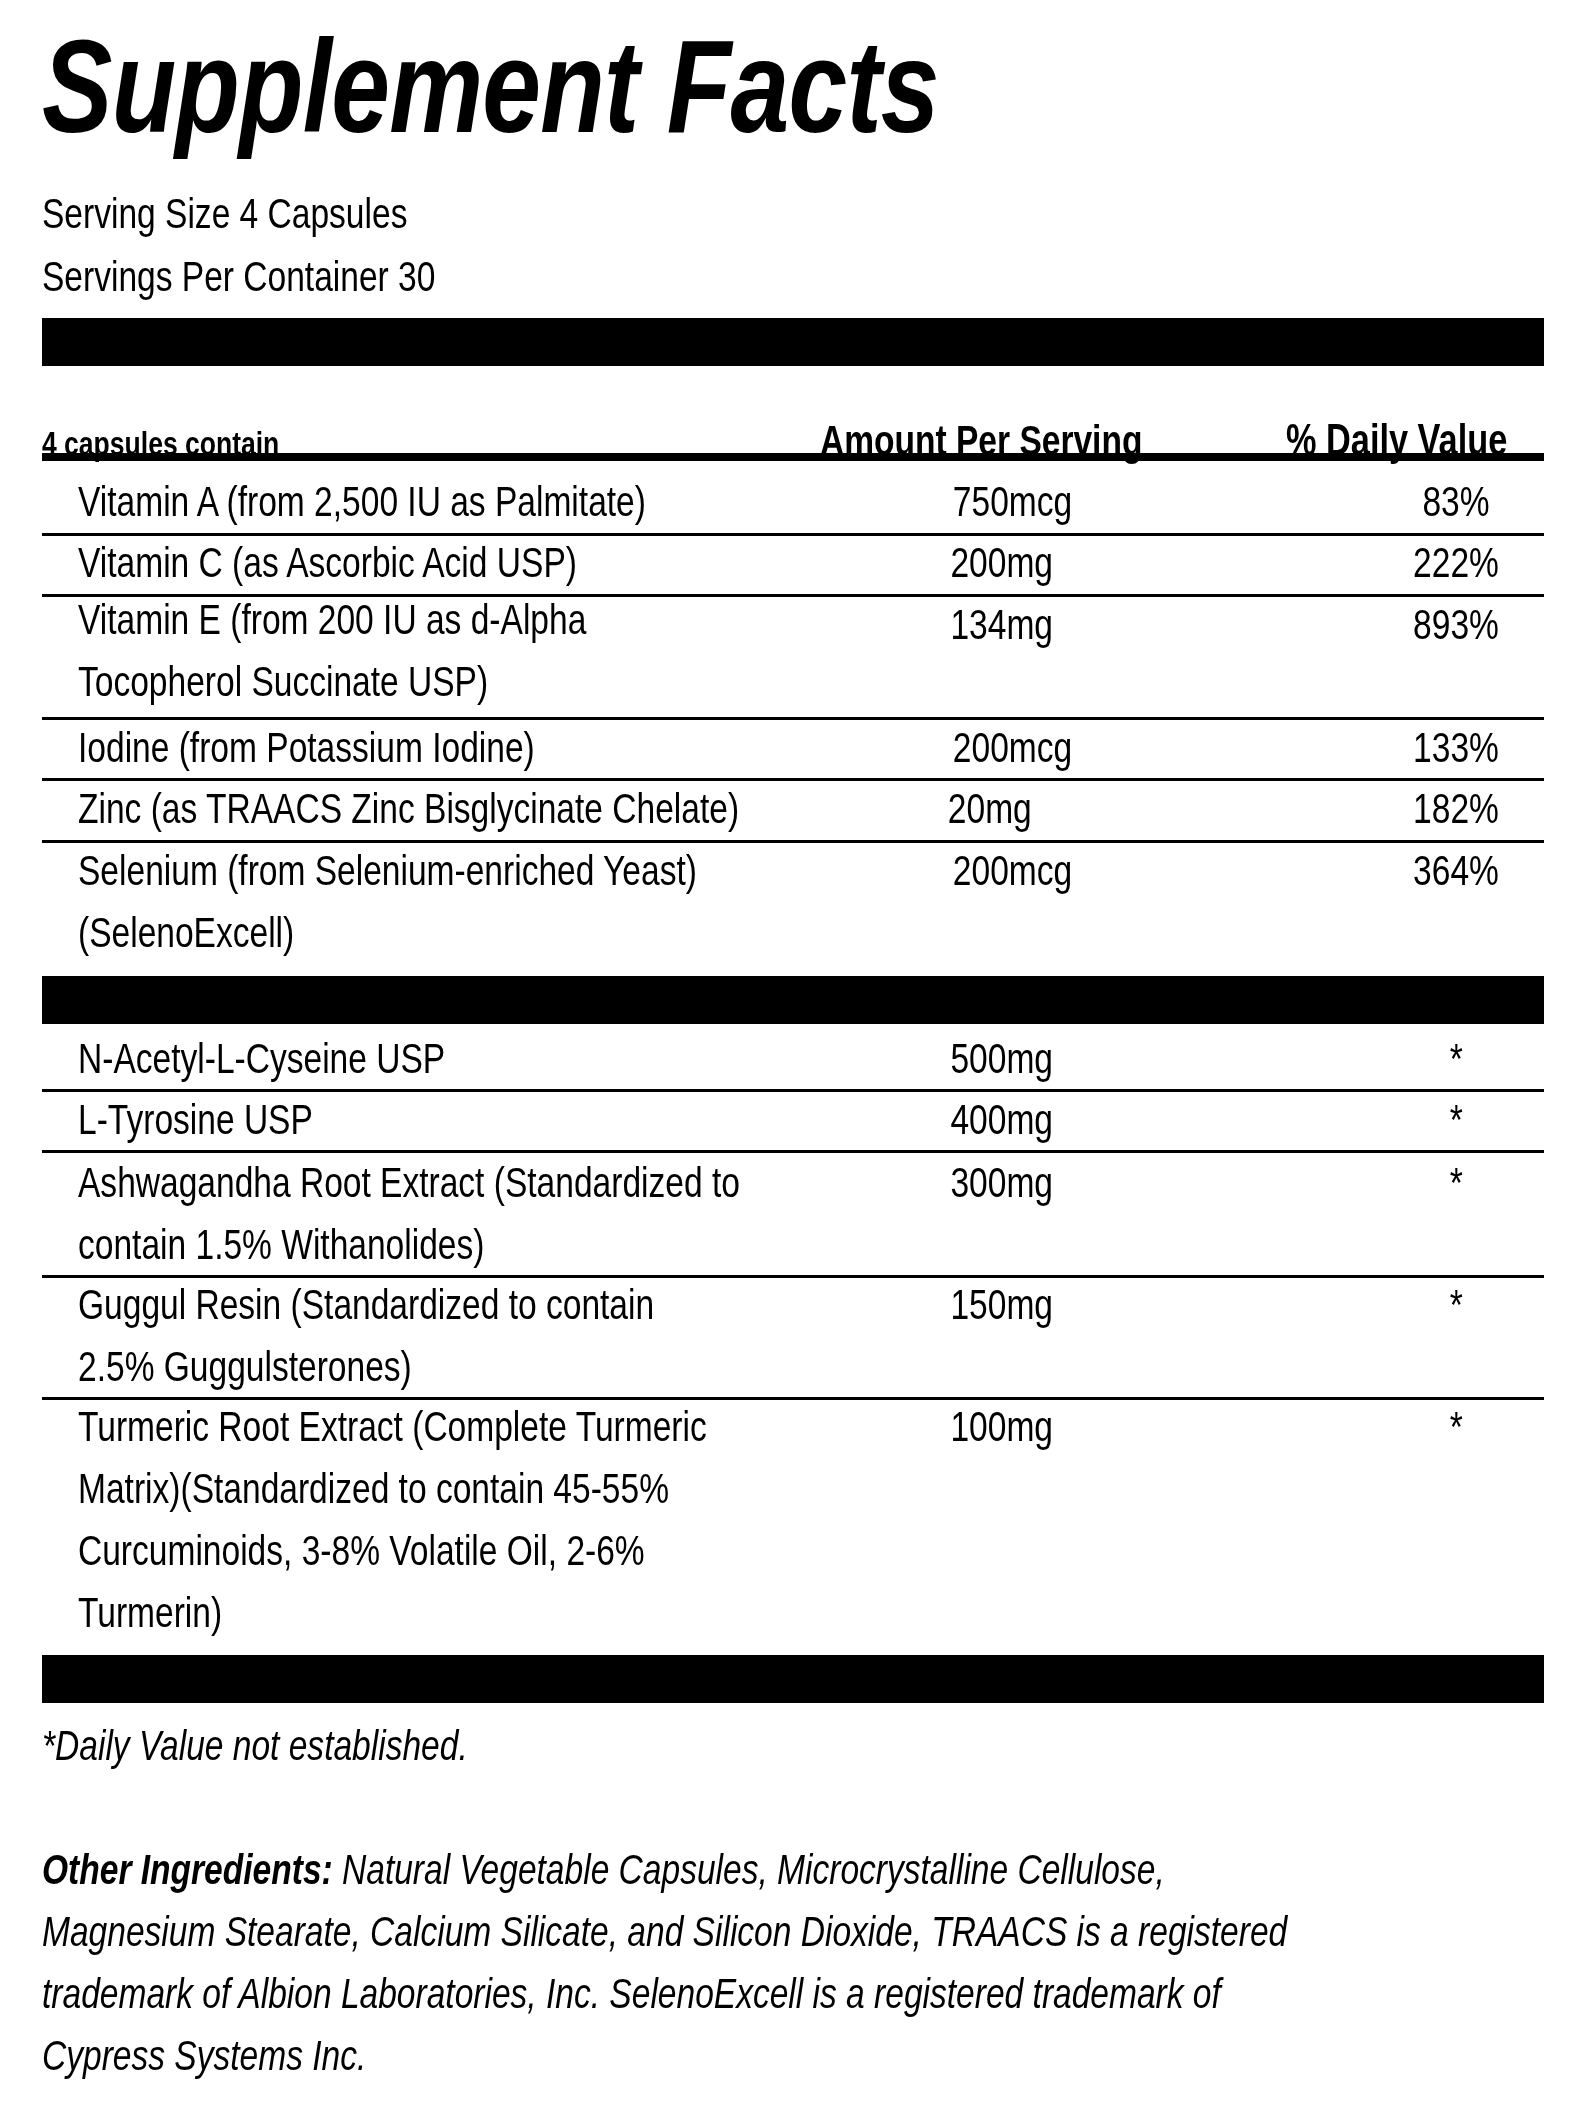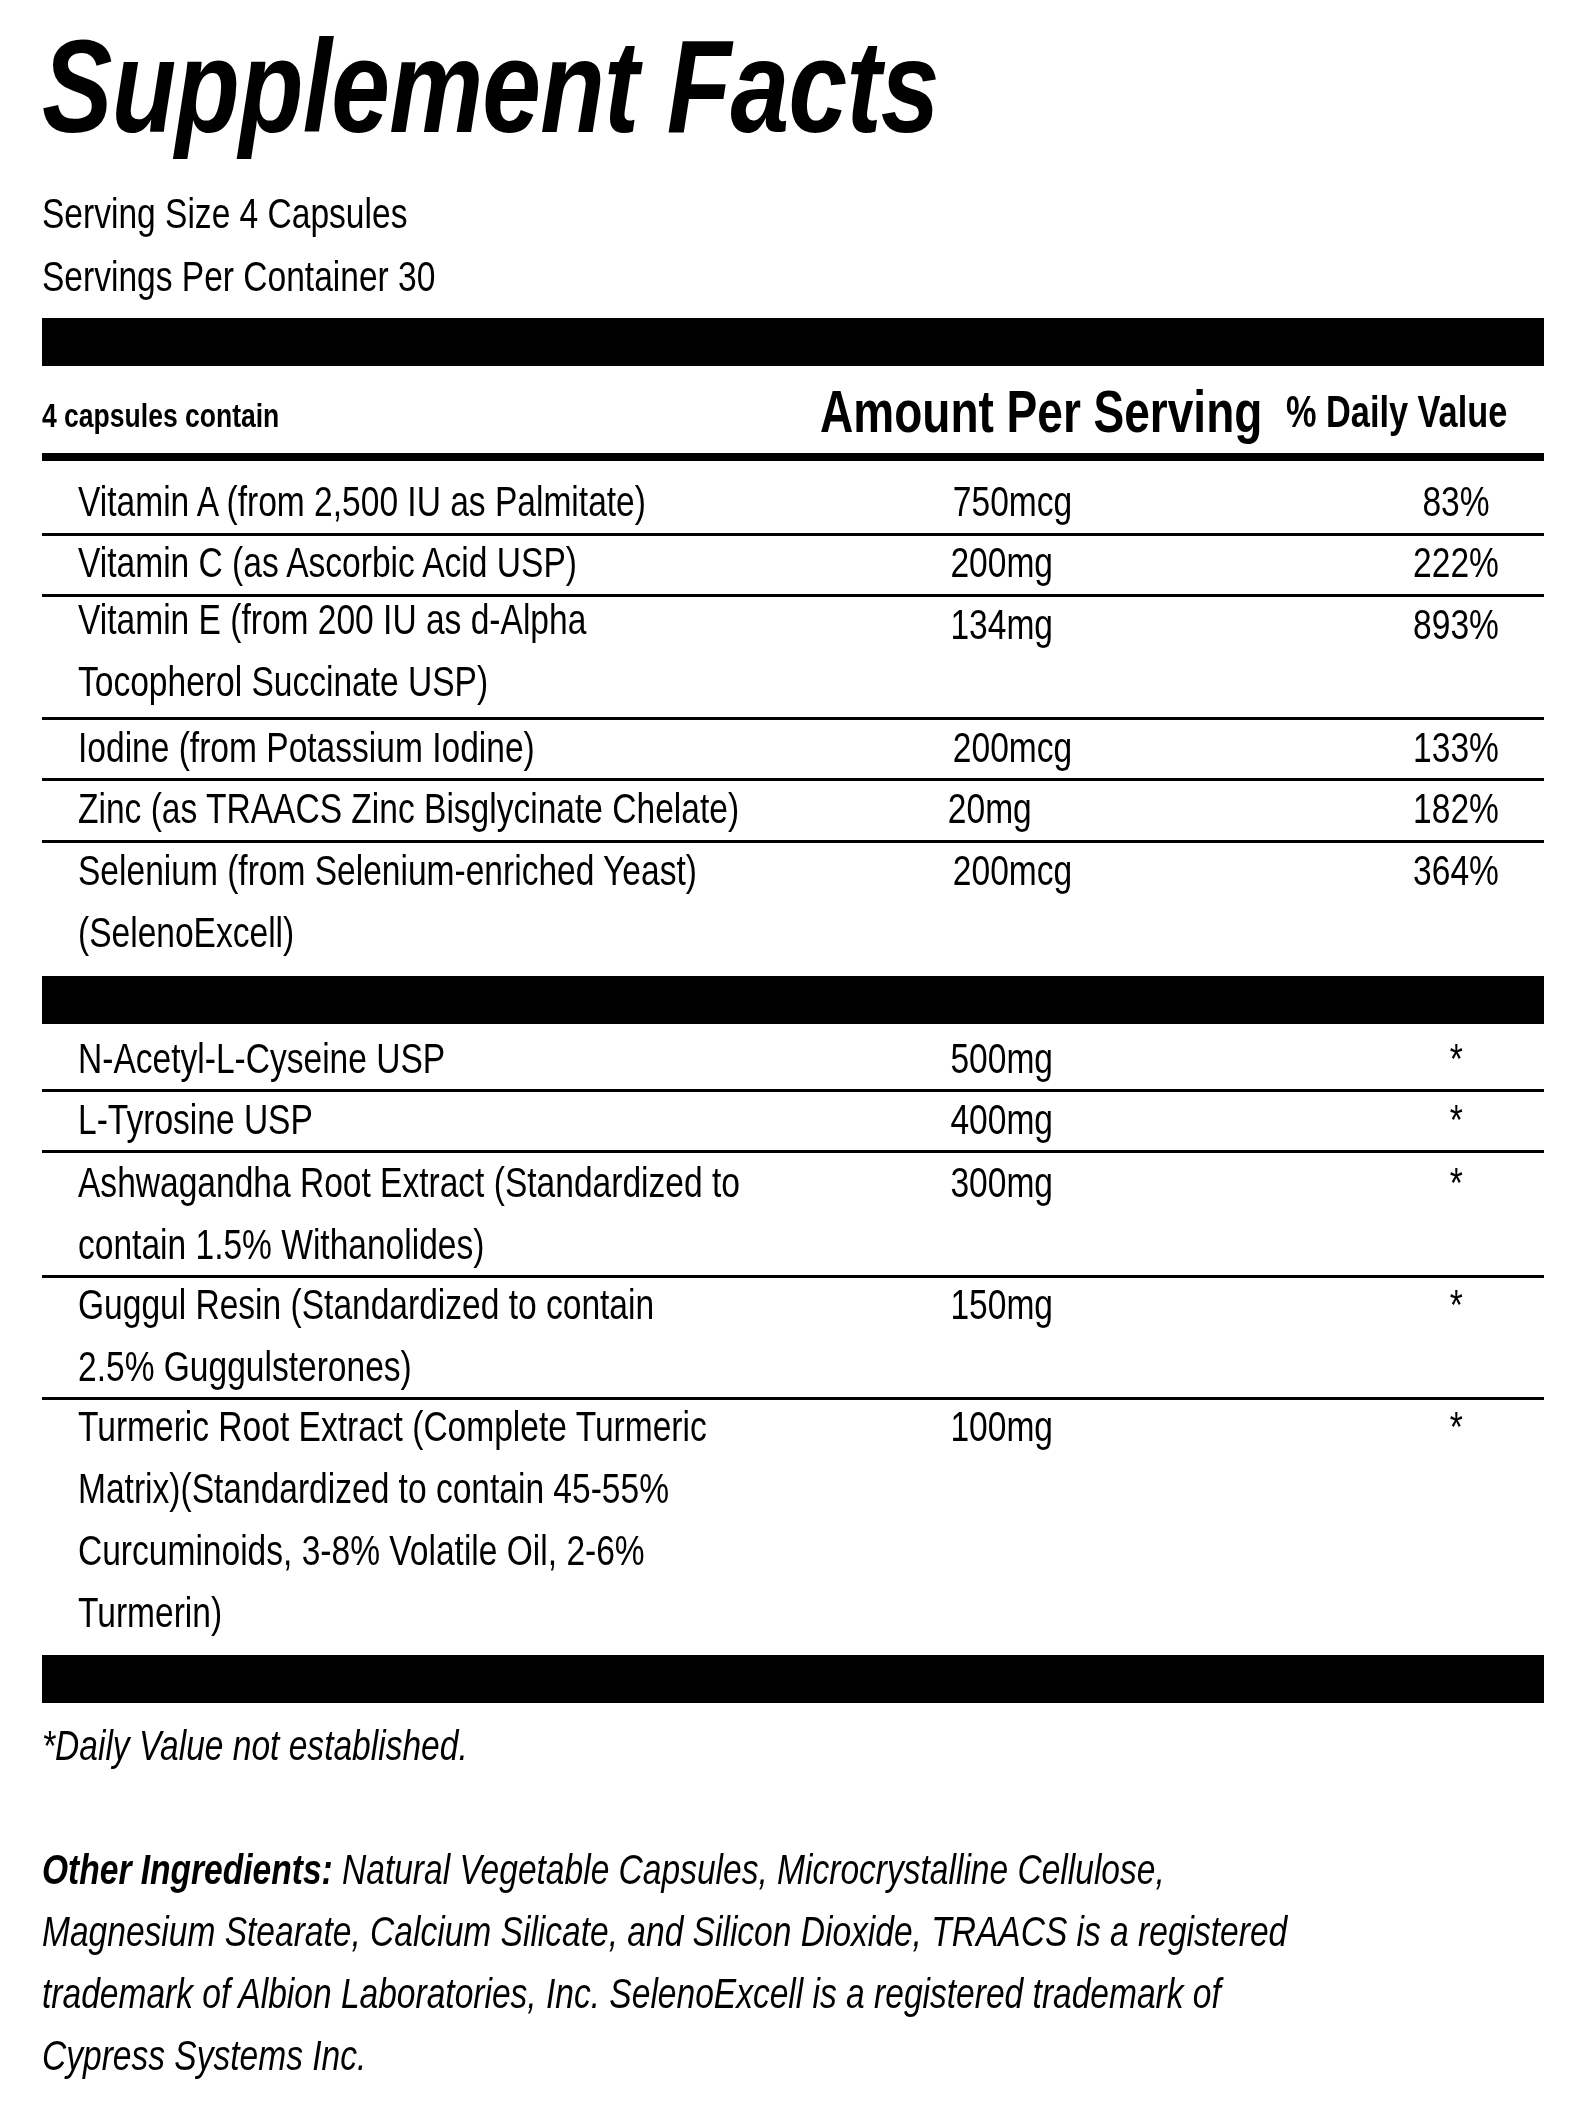--- a/index.html
+++ b/index.html
@@ -5,21 +5,21 @@
   html, body { margin:0; padding:0; background:#ffffff; }
   body { width:1596px; height:2110px; position:relative; overflow:hidden;
          font-family:"Liberation Sans", sans-serif; color:#000; }
   .abs { position:absolute; }
   .cond { display:inline-block; transform-origin:left top; transform:scaleX(0.78); white-space:nowrap; }
   .condc { display:inline-block; transform-origin:center top; transform:scaleX(0.78); white-space:nowrap; }
   #title { left:42px; top:12px; font-size:132px; font-weight:bold; line-height:150px; letter-spacing:-1px;font-style:italic; }
   .serving { left:42px; font-size:43px; line-height:60px; }
   .bar { left:42px; width:1502px; background:#000; }
   .thin { left:42px; width:1502px; background:#000; height:3px; }
-  .hdr { font-weight:bold; line-height:60px; }
+  .hdr { font-weight:bold; line-height:60px;margin-top:28px; }
   .cell { font-size:43px; line-height:62px;margin-left:36px; }
   .name { left:42px; width:900px; }
   .amt { left:900px; width:240px; }
   .dv  { left:1320px; width:200px; text-align:center; }
   .footer { left:42px; font-size:43px; line-height:62px;font-style:italic; }
 </style>
 </head>
 <body>
 
 <div class="abs" id="title">
@@ -31,21 +31,21 @@
 </div>
 <div class="abs serving" style="top:246px">
   <span class="cond">Servings Per Container 30</span>
 </div>
 
 <div class="abs bar" style="top:318px;height:48px"></div>
 
 <div class="abs hdr" style="left:42px;top:385px;font-size:34px">
   <span class="cond">4 capsules contain</span>
 </div>
-<div class="abs hdr" style="left:820px;top:382px;font-size:59px">
+<div class="abs hdr" style="left:820px;top:382px;font-size:43px">
   <span class="cond">Amount Per Serving</span>
 </div>
 <div class="abs hdr" style="left:1286px;top:382px;font-size:44px">
   <span class="cond">% Daily Value</span>
 </div>
 <div class="abs bar" style="top:453px;height:8px"></div>
 
 <div>
 
   <div class="abs cell name" style="top:470px"><span class="cond">Vitamin A (from 2,500 IU as Palmitate)</span></div>

